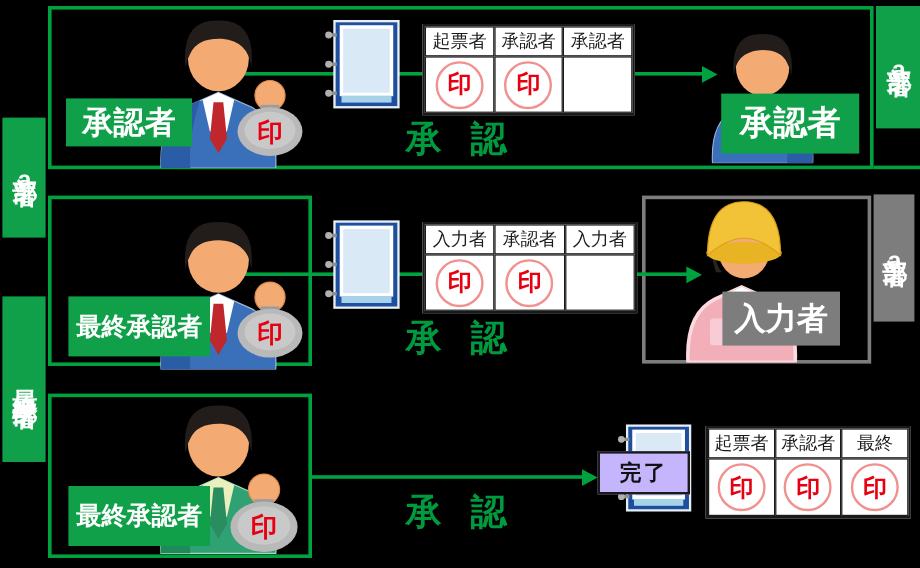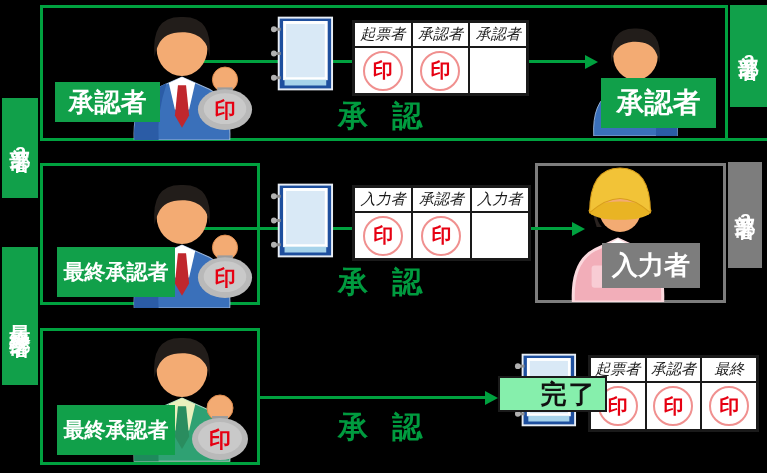--- a/index.html
+++ b/index.html
@@ -16,27 +16,27 @@
   .tag{background:#11a04a;color:#fff;display:flex;align-items:center;justify-content:center;
        font-weight:bold;z-index:4;white-space:nowrap;}
   .tag.gray{background:#7d7d7d;}
   .approve{color:#009b3f;font-size:30px;font-weight:bold;letter-spacing:8px;z-index:4;white-space:nowrap;}
   .line{background:#00a13f;height:3px;z-index:2;}
   .head{width:0;height:0;border-top:7px solid transparent;border-bottom:7px solid transparent;
         border-left:13px solid #00a13f;z-index:4;}
   .stamp-table{display:grid;grid-template-columns:1fr 1fr 1fr;grid-template-rows:25px 1fr;
         background:#fff;border:2px solid #1a1a1a;z-index:3;}
   .stamp-table .th{border:1px solid #1a1a1a;display:flex;align-items:center;justify-content:center;
-        font-size:15px;color:#1a1a1a;font-style:italic;}
+        font-size:15px;color:#1a1a1a;}
   .stamp-table .td{border:1px solid #1a1a1a;display:flex;align-items:center;justify-content:center;}
   .seal{width:36px;height:36px;border:2px solid #f0908f;border-radius:50%;color:#e60012;
         font-size:20px;font-weight:bold;display:flex;align-items:center;justify-content:center;}
   .seal.empty{visibility:hidden;}
-  .complete{background:#86efac;border:2px solid #1a1a1a;color:#111;font-weight:bold;font-size:26px;
-        display:flex;align-items:center;justify-content:center;letter-spacing:2px;z-index:4;padding-left:32px;}
+  .complete{background:#c4b5fd;border:2px solid #1a1a1a;color:#111;font-weight:bold;font-size:18px;
+        display:flex;align-items:center;justify-content:center;letter-spacing:2px;z-index:4;}
   .fig{z-index:3;}
   .mirror{transform:scaleX(-1);}
   svg{display:block;width:100%;height:100%;}
   .suit{fill:#3a70ba;stroke:#9db8dc;stroke-width:1;}
   .suit-shade{fill:#2b5ca6;}
   .shirt{fill:#ffffff;}
   .tie{fill:#c0272d;}
   .skin{fill:#f3ab73;}
   .hair{fill:#221d1a;}
   .green .suit{fill:#2fa173;stroke:#a9d8c2;}

